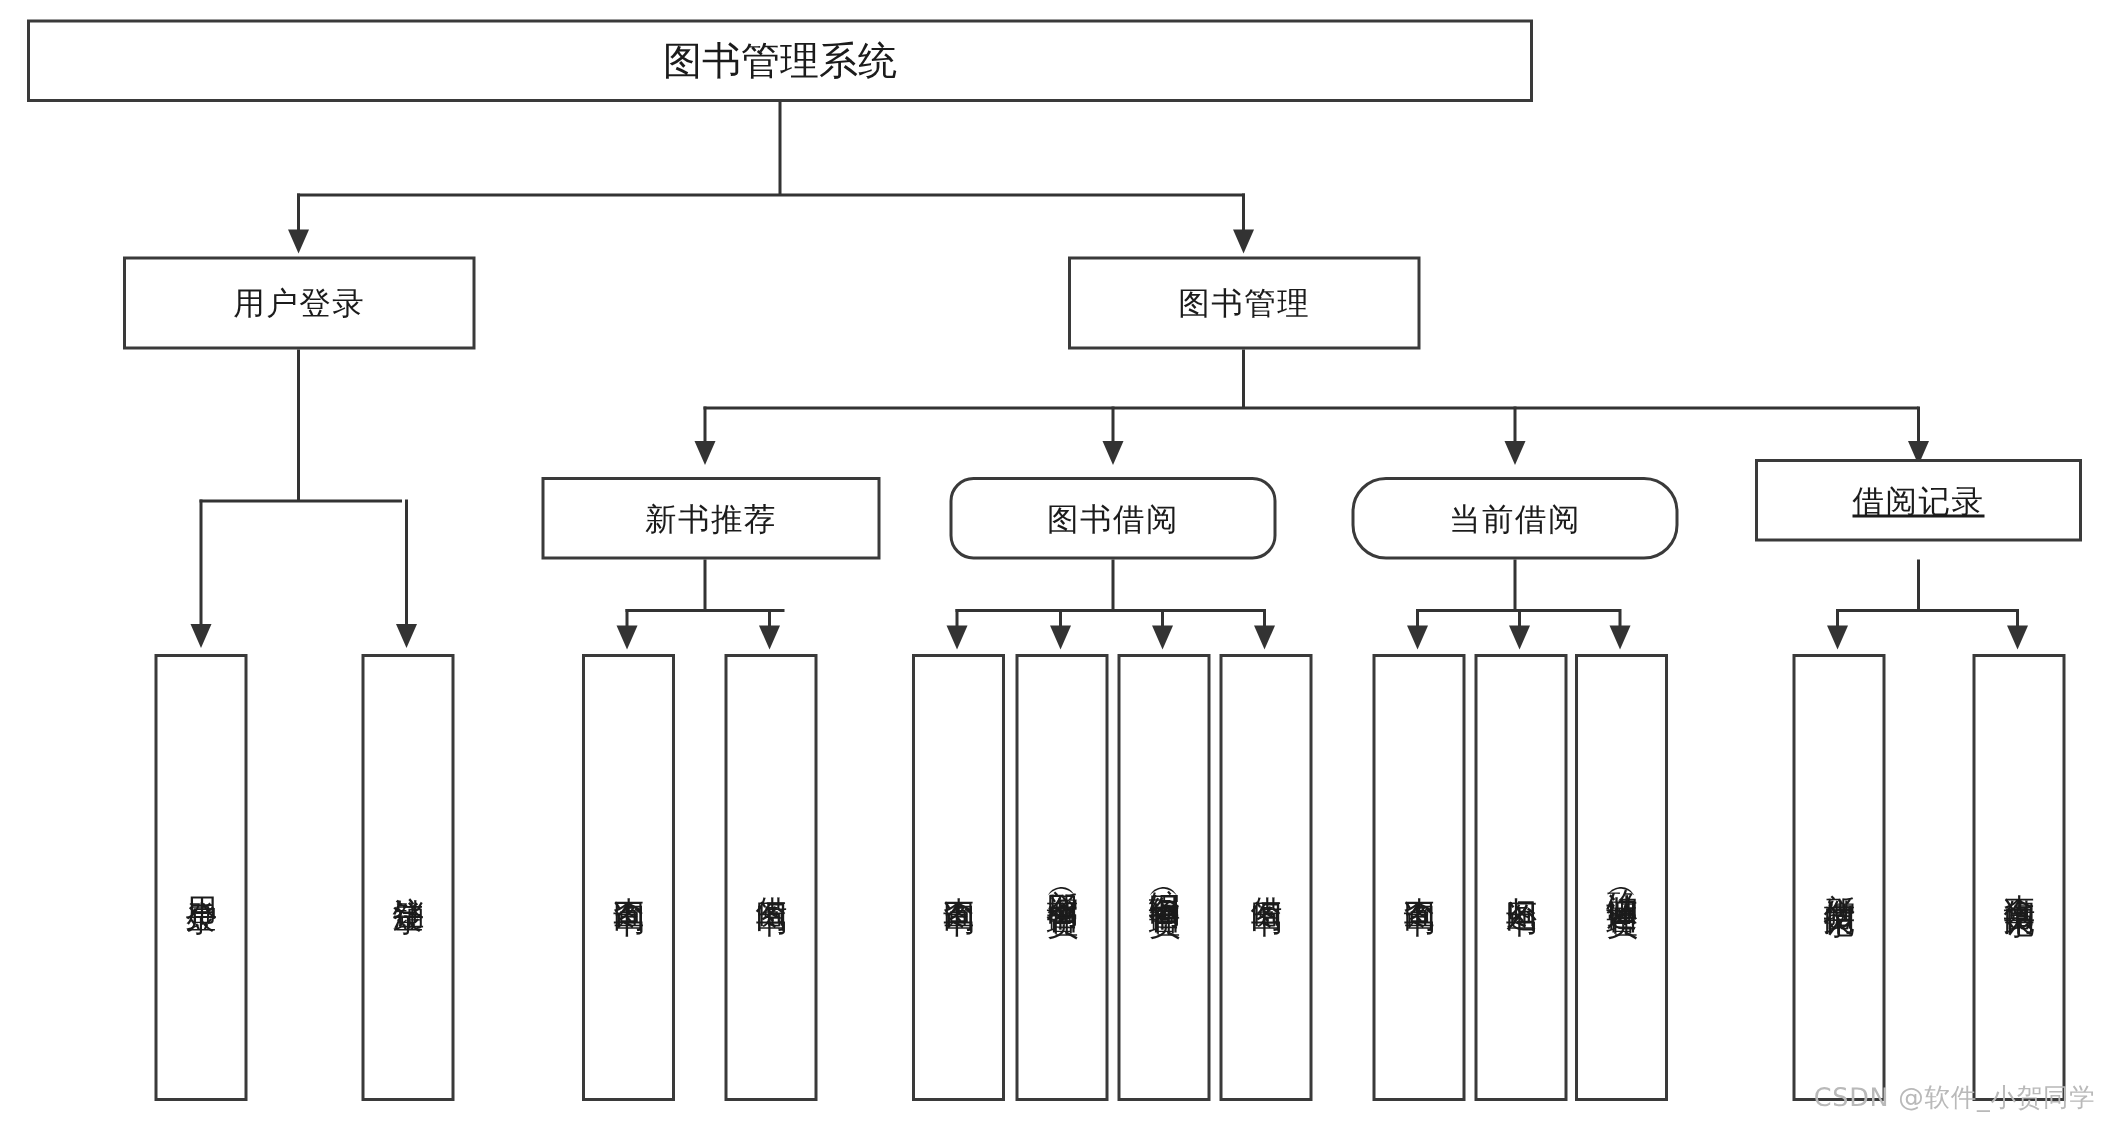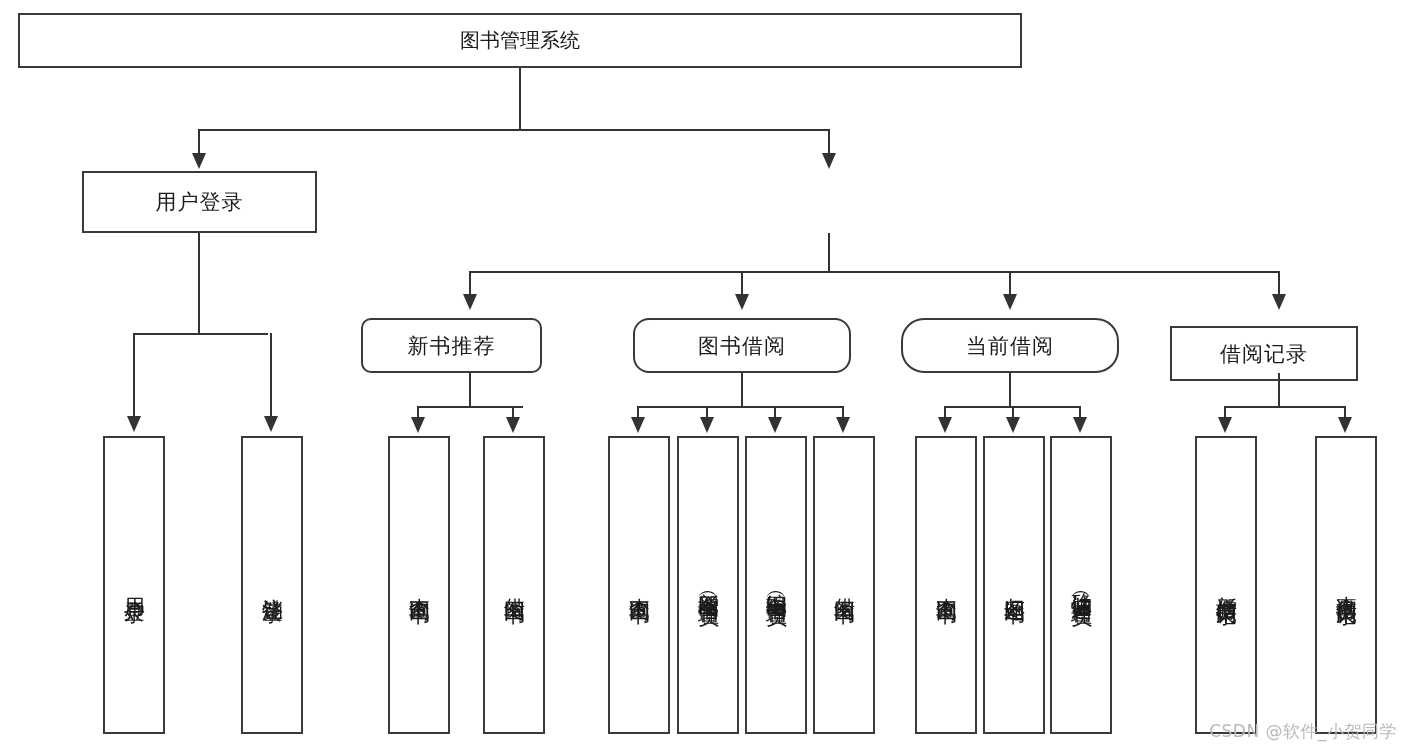--- a/index.html
+++ b/index.html
@@ -4,21 +4,21 @@
 <style>
   html,body{margin:0;padding:0;background:#ffffff;}
   body{width:1405px;height:747px;overflow:hidden;
        font-family:"DejaVu Sans","Liberation Sans",sans-serif;}
   #stage{position:relative;width:1405px;height:747px;background:#fff;}
 
   .node{position:absolute;box-sizing:border-box;background:#ffffff;
         border:2px solid #3a3a3a;display:flex;align-items:center;
         justify-content:center;color:#1b1b1b;}
   .node.h{font-size:21px;letter-spacing:1px;}
-  .node.root{font-size:20px;}
+  .node.root{font-size:26px;}
 
   
   .node.v{font-size:21px;line-height:1.18;}
   .node.v .vtxt{writing-mode:vertical-rl;text-orientation:upright;
                 white-space:nowrap;letter-spacing:2px;display:block;}
 
   .edge{position:absolute;background:#333333;}
   .edge.vline{width:2px;}
   .edge.hline{height:2px;}
 
@@ -43,20 +43,23 @@
   <div class="edge hline" style="left:198px;top:129px;width:632px;height:2px;"></div>
 
   <div class="edge vline" style="left:198px;top:129px;width:2px;height:26px;"></div>
   <div class="arrow" style="left:192px;top:153px;"></div>
   <div class="edge vline" style="left:828px;top:129px;width:2px;height:26px;"></div>
   <div class="arrow" style="left:822px;top:153px;"></div>
 
   <div class="node h" style="left:82px;top:171px;width:235px;height:62px;">
     <span>用户登录</span>
   </div>
+  <div class="node h" style="left:712px;top:171px;width:235px;height:62px;">
+    <span>图书管理</span>
+  </div>
 
   <div class="edge vline" style="left:198px;top:233px;width:2px;height:101px;"></div>
   <div class="edge hline" style="left:133px;top:333px;width:135px;height:2px;"></div>
   <div class="edge vline" style="left:133px;top:333px;width:2px;height:84px;"></div>
   <div class="arrow" style="left:127px;top:416px;"></div>
   <div class="edge vline" style="left:270px;top:333px;width:2px;height:84px;"></div>
   <div class="arrow" style="left:264px;top:416px;"></div>
 
   <div class="node v" style="left:103px;top:436px;width:62px;height:298px;">
     <span class="vtxt">用户登录</span>
@@ -70,30 +73,30 @@
 
   <div class="edge vline" style="left:469px;top:271px;width:2px;height:25px;"></div>
   <div class="arrow" style="left:463px;top:294px;"></div>
   <div class="edge vline" style="left:741px;top:271px;width:2px;height:25px;"></div>
   <div class="arrow" style="left:735px;top:294px;"></div>
   <div class="edge vline" style="left:1009px;top:271px;width:2px;height:25px;"></div>
   <div class="arrow" style="left:1003px;top:294px;"></div>
   <div class="edge vline" style="left:1278px;top:271px;width:2px;height:25px;"></div>
   <div class="arrow" style="left:1272px;top:294px;"></div>
 
-  <div class="node h" style="left:361px;top:318px;width:181px;height:55px;border-radius:10px;">
+  <div class="node h" style="left:361px;top:318px;width:226px;height:55px;">
     <span>新书推荐</span>
   </div>
   <div class="node h" style="left:633px;top:318px;width:218px;height:55px;border-radius:16px;">
     <span>图书借阅</span>
   </div>
   <div class="node h" style="left:901px;top:318px;width:218px;height:55px;border-radius:23px;">
     <span>当前借阅</span>
   </div>
-  <div class="node h" style="left:1170px;top:326px;width:188px;height:55px;">
+  <div class="node h" style="left:1170px;top:306px;width:218px;height:55px;text-decoration:underline;">
     <span>借阅记录</span>
   </div>
 
   <div class="edge vline" style="left:469px;top:373px;width:2px;height:34px;"></div>
   <div class="edge hline" style="left:417px;top:406px;width:106px;height:2px;"></div>
   <div class="edge vline" style="left:417px;top:406px;width:2px;height:12px;"></div>
   <div class="arrow" style="left:411px;top:417px;"></div>
   <div class="edge vline" style="left:512px;top:406px;width:2px;height:12px;"></div>
   <div class="arrow" style="left:506px;top:417px;"></div>
 

